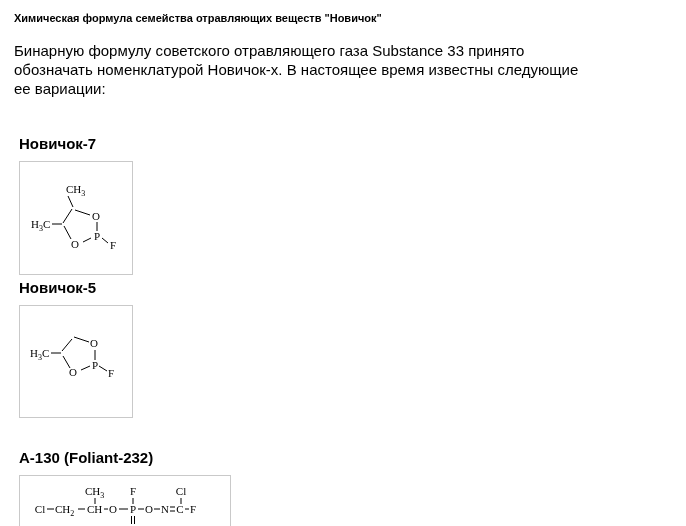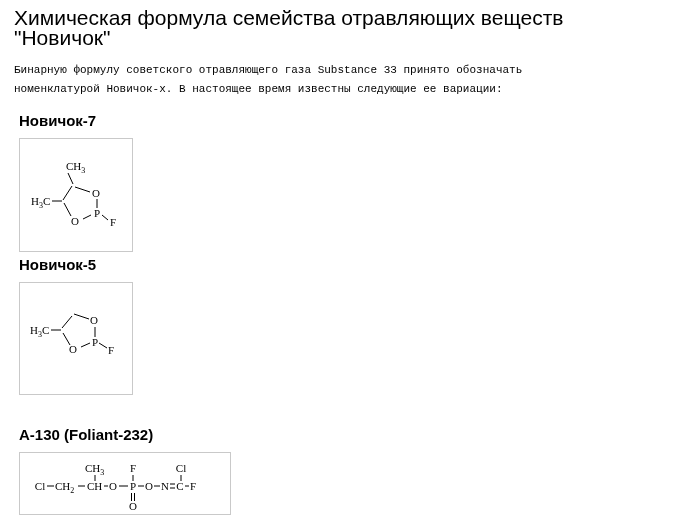--- a/index.html
+++ b/index.html
@@ -4,30 +4,29 @@
 <style>
   html, body { margin: 0; padding: 0; background: #ffffff; }
   body {
     width: 686px; height: 526px;
     font-family: "Liberation Sans", "DejaVu Sans", sans-serif;
     color: #000000;
     overflow: hidden;
   }
   .page { padding: 8px 0 0 14px; width: 580px; }
   h1.title {
-    font-size: 21px; line-height: 20px; font-weight: normal;
+    font-size: 11px; line-height: 20px; font-weight: bold;
     margin: 0 0 13px 0;
   }
   p.intro {
-    font-size: 11px; line-height: 19px;
+    font-size: 15px; line-height: 19px;
     margin: 0;
-    font-family: Liberation Mono, monospace;
   }
   .section { margin-left: 5px; }
-  .sec-0 { margin-top: 13px; }
+  .sec-0 { margin-top: 37px; }
   .sec-1 { }
   .sec-2 { margin-top: 27px; }
   .section h3 {
     font-size: 15px; line-height: 18px; font-weight: bold;
     margin: 0 0 8px 0;
   }
   .structure-box {
     display: inline-block;
     border: 1px solid #c9c9c9;
     background: #ffffff;

